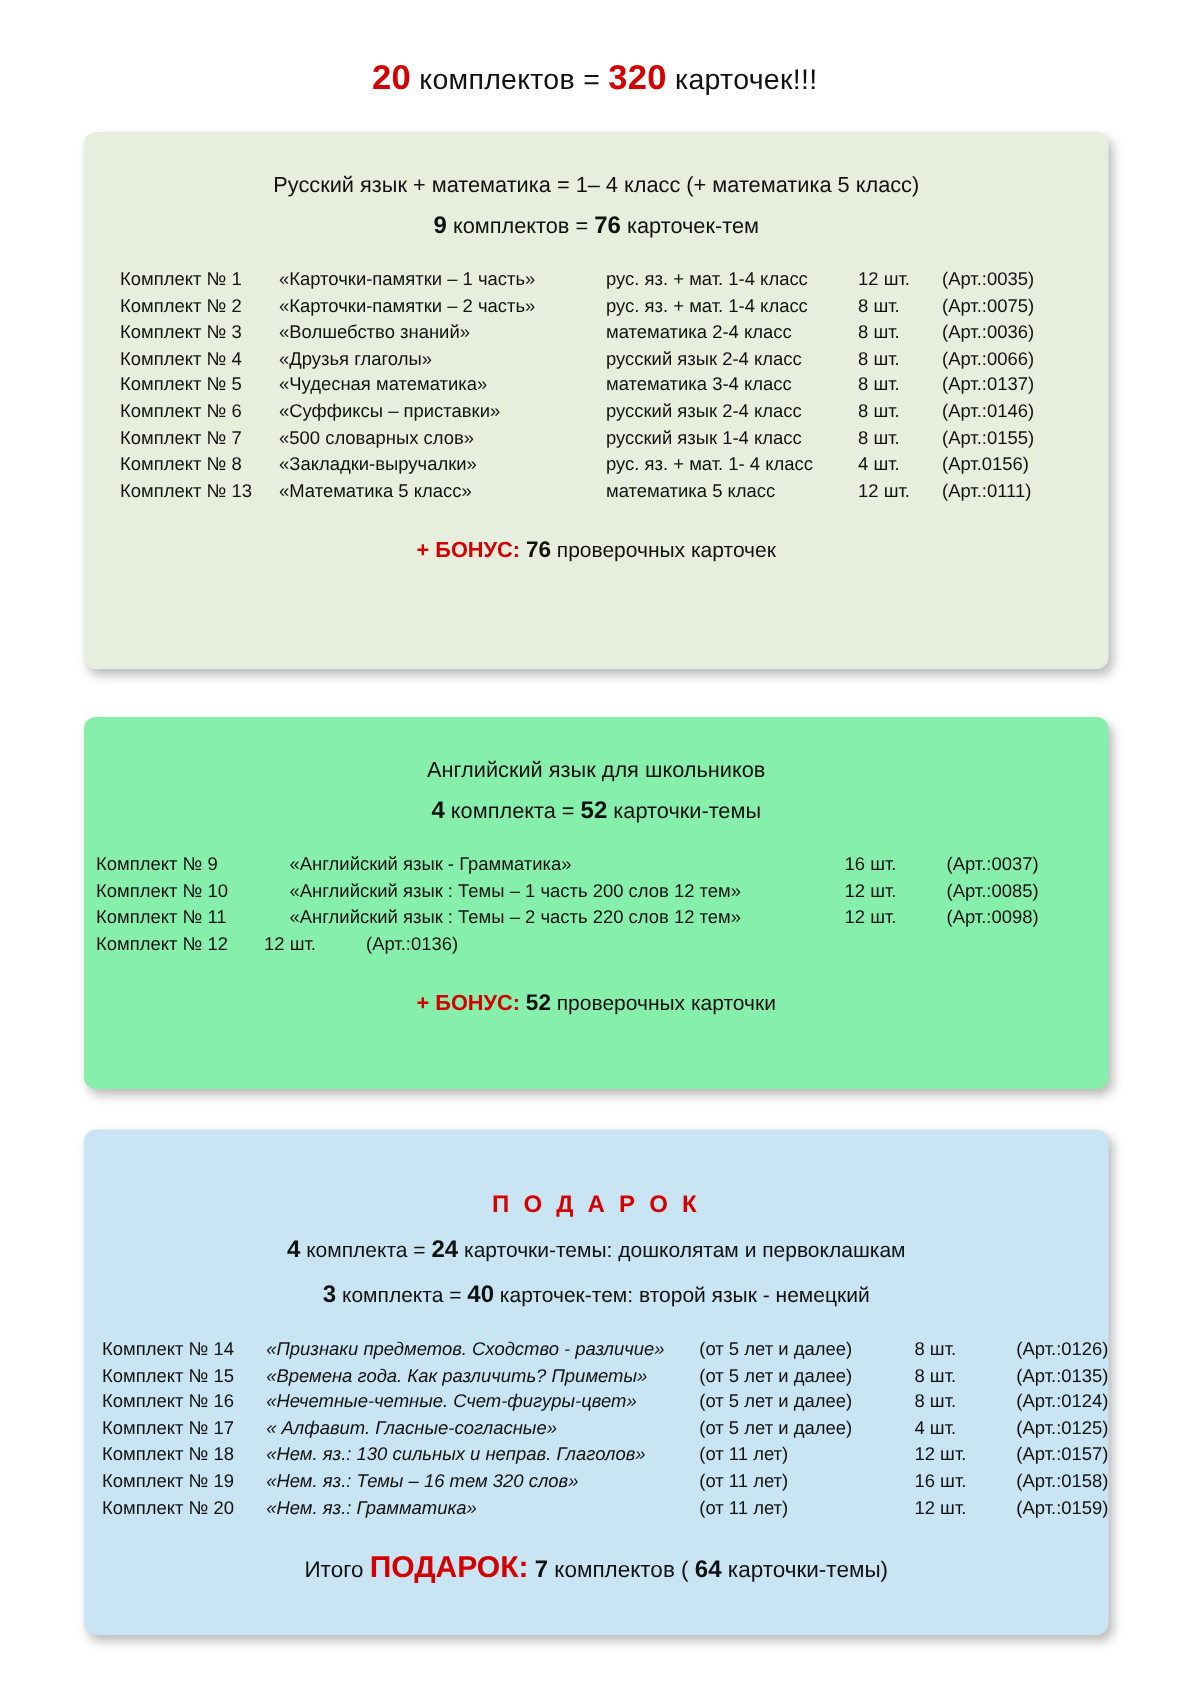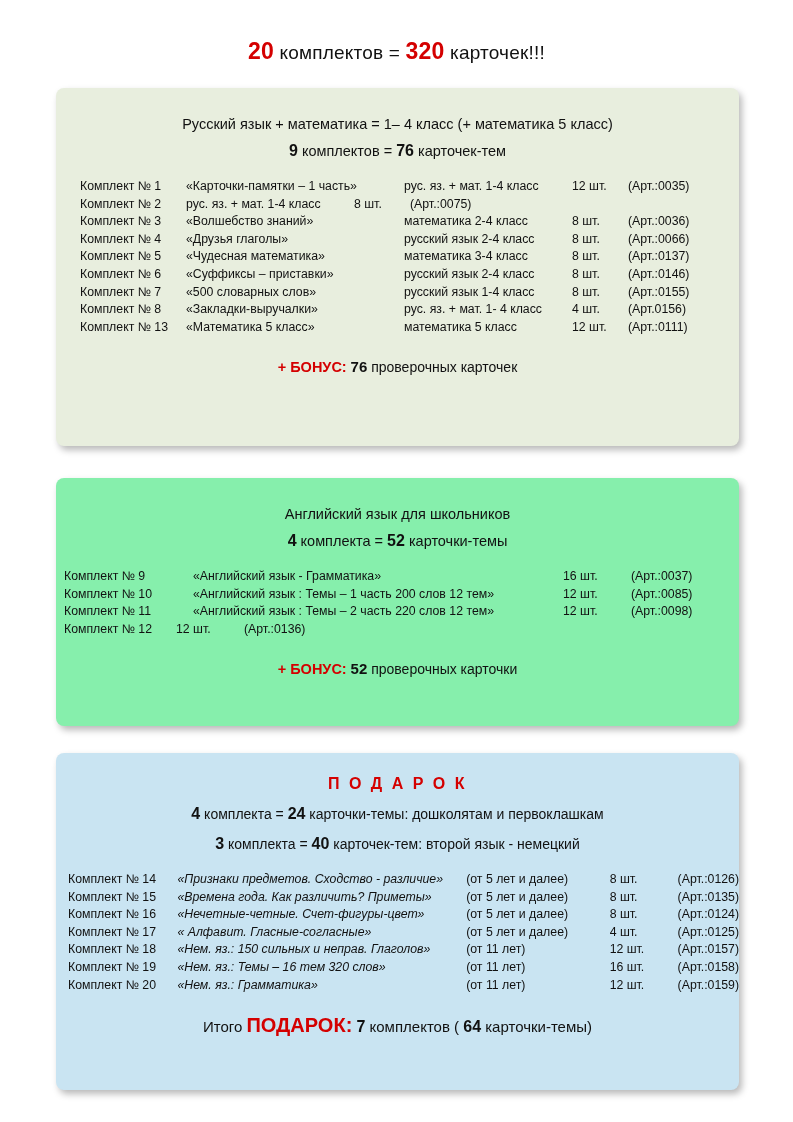--- a/index.html
+++ b/index.html
@@ -134,20 +134,21 @@
   }
 
   
   .gift-title {
     text-align: center;
     color: #d40000;
     font-weight: bold;
     font-size: 16px;
     letter-spacing: 2.5px;
     padding-top: 22px;
+    margin-top: 20px;
   }
   .gift-sub {
     text-align: center;
     font-size: 14px;
     padding-top: 12px;
   }
   .gift-sub .b { font-weight: bold; font-size: 16px; }
   .total {
     text-align: center;
     font-size: 15px;
@@ -174,20 +175,21 @@
     <div class="items green-items">
       <div class="item-row">
         <span class="c1">Комплект № 1</span>
         <span class="c2">«Карточки-памятки – 1 часть»</span>
         <span class="c3">рус. яз. + мат. 1-4 класс</span>
         <span class="c4">12 шт.</span>
         <span class="c5">(Арт.:0035)</span>
       </div>
       <div class="item-row">
         <span class="c1">Комплект № 2</span>
+        <span class="c2">«Карточки-памятки – 2 часть»</span>
         <span class="c3">рус. яз. + мат.  1-4 класс</span>
         <span class="c4">8 шт.</span>
         <span class="c5">(Арт.:0075)</span>
       </div>
       <div class="item-row">
         <span class="c1">Комплект № 3</span>
         <span class="c2">«Волшебство знаний»</span>
         <span class="c3">математика    2-4 класс</span>
         <span class="c4">8 шт.</span>
         <span class="c5">(Арт.:0036)</span>
@@ -316,21 +318,21 @@
       </div>
       <div class="item-row">
         <span class="c1">Комплект № 17</span>
         <span class="c2">« Алфавит.  Гласные-согласные»</span>
         <span class="c3">(от 5 лет и далее)</span>
         <span class="c4">4 шт.</span>
         <span>(Арт.:0125)</span>
       </div>
       <div class="item-row">
         <span class="c1">Комплект № 18</span>
-        <span class="c2">«Нем. яз.: 150 сильных и неправ. Глаголов»</span>
+        <span class="c2">«Нем. яз.: 130 сильных и неправ. Глаголов»</span>
         <span class="c3">(от 11 лет)</span>
         <span class="c4">12 шт.</span>
         <span>(Арт.:0157)</span>
       </div>
       <div class="item-row">
         <span class="c1">Комплект № 19</span>
         <span class="c2">«Нем. яз.:  Темы – 16 тем 320 слов»</span>
         <span class="c3">(от 11 лет)</span>
         <span class="c4">16 шт.</span>
         <span>(Арт.:0158)</span>

